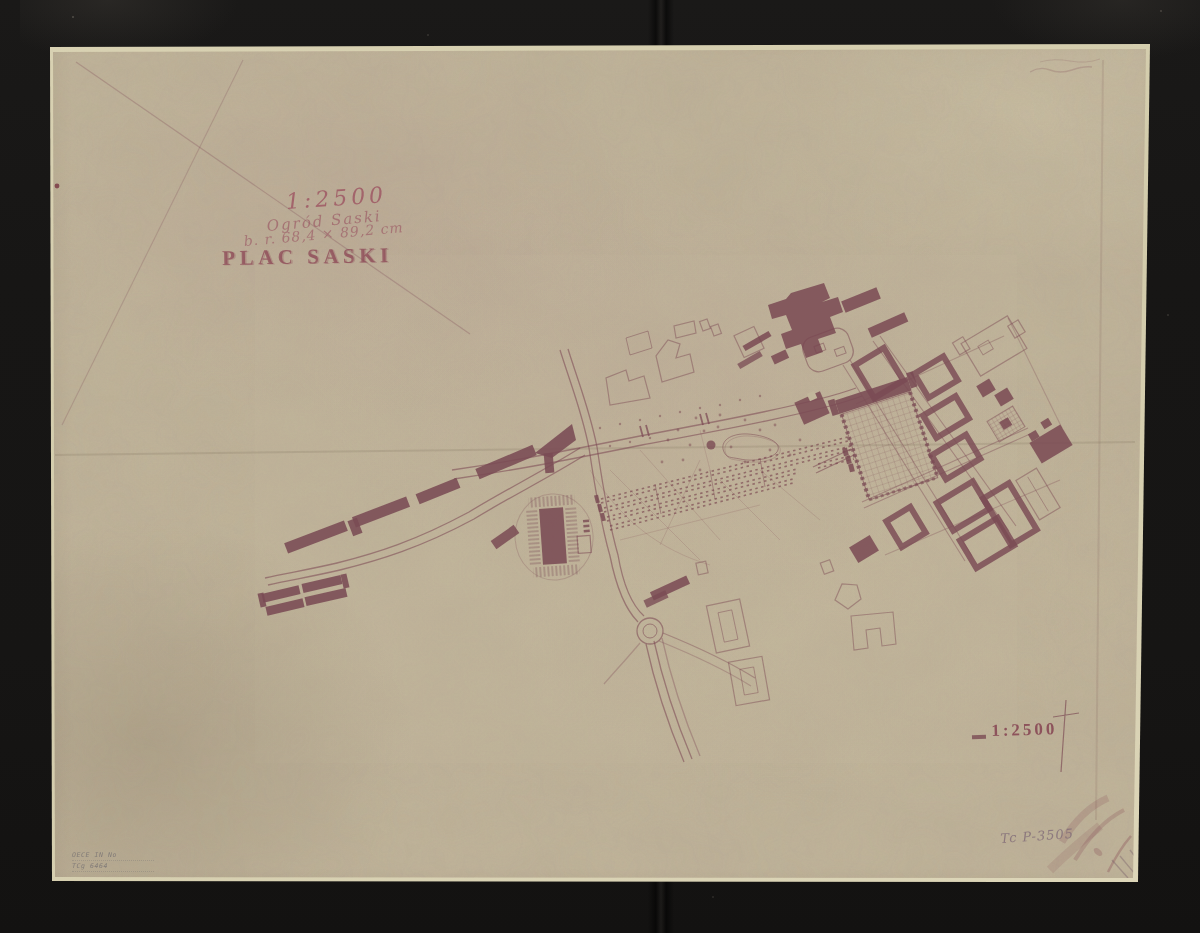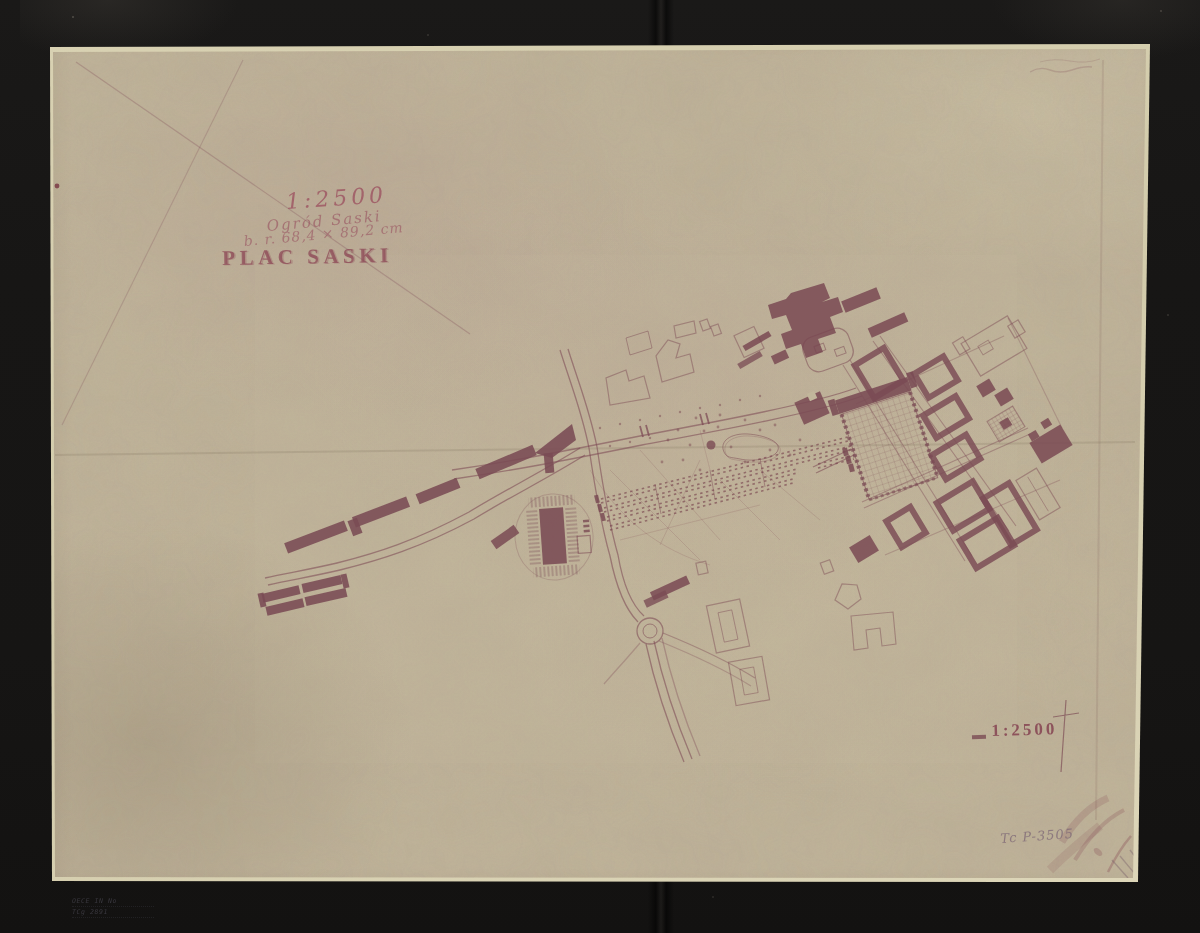--- a/index.html
+++ b/index.html
@@ -59,21 +59,21 @@
   }
   .scale-printed {
     left:991px; top:721px; font-size:17px; font-weight:700; letter-spacing:3px;
     color:rgba(133,67,81,0.85); transform:rotate(-1.5deg); font-family:"Liberation Serif", serif;
   }
   .pencil-num {
     left:1000px; top:831px; font-size:13px; letter-spacing:1px;
     color:rgba(122,100,116,0.72); transform:rotate(-4deg);
     font-family:"DejaVu Serif", serif; font-style:italic;
   }
-  .stamp { left:72px; top:896px;font-style:italic; }
+  .stamp { left:72px; top:850px;font-style:italic; }
   .stamp-line {
     font-family:"DejaVu Sans Mono", monospace; font-size:6.5px; line-height:10px;
     color:rgba(88,86,98,0.55); letter-spacing:0.6px; width:82px;
     border-bottom:1px dotted rgba(88,86,98,0.22);
   }
 </style>
 </head>
 <body>
 
 <div class="stage">
@@ -361,16 +361,16 @@
   </svg>
 
   <div class="txt hw hw-scale">1:2500</div>
   <div class="txt hw hw-subject">Ogród Saski</div>
   <div class="txt hw hw-size">b. r. 68,4 × 89,2 cm</div>
   <div class="txt title-printed">PLAC SASKI</div>
   <div class="txt scale-printed">1:2500</div>
   <div class="txt pencil-num">Tc P-3505</div>
   <div class="txt stamp">
     <div class="stamp-line">OECE IN No</div>
-    <div class="stamp-line">TCg 2891</div>
+    <div class="stamp-line">TCg 6464</div>
   </div>
 
 </div>
 
 </body></html>

